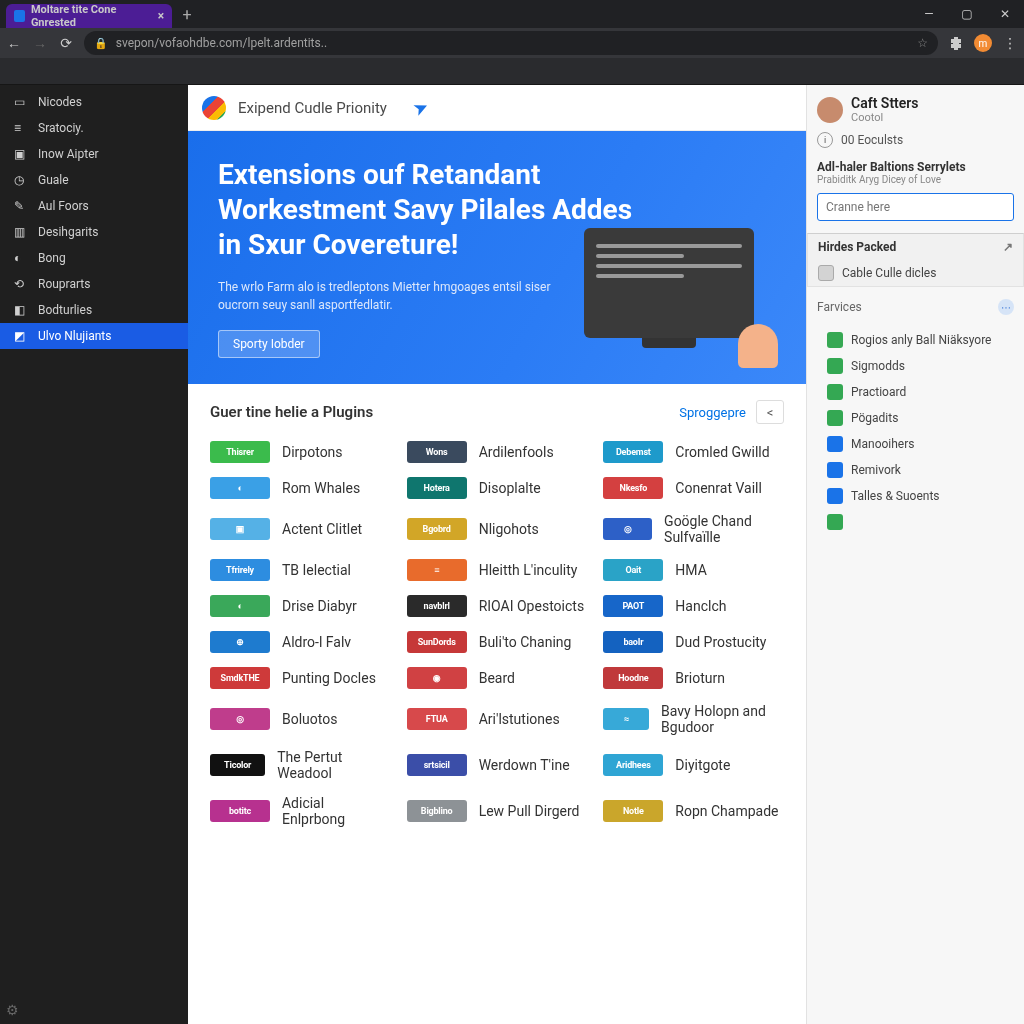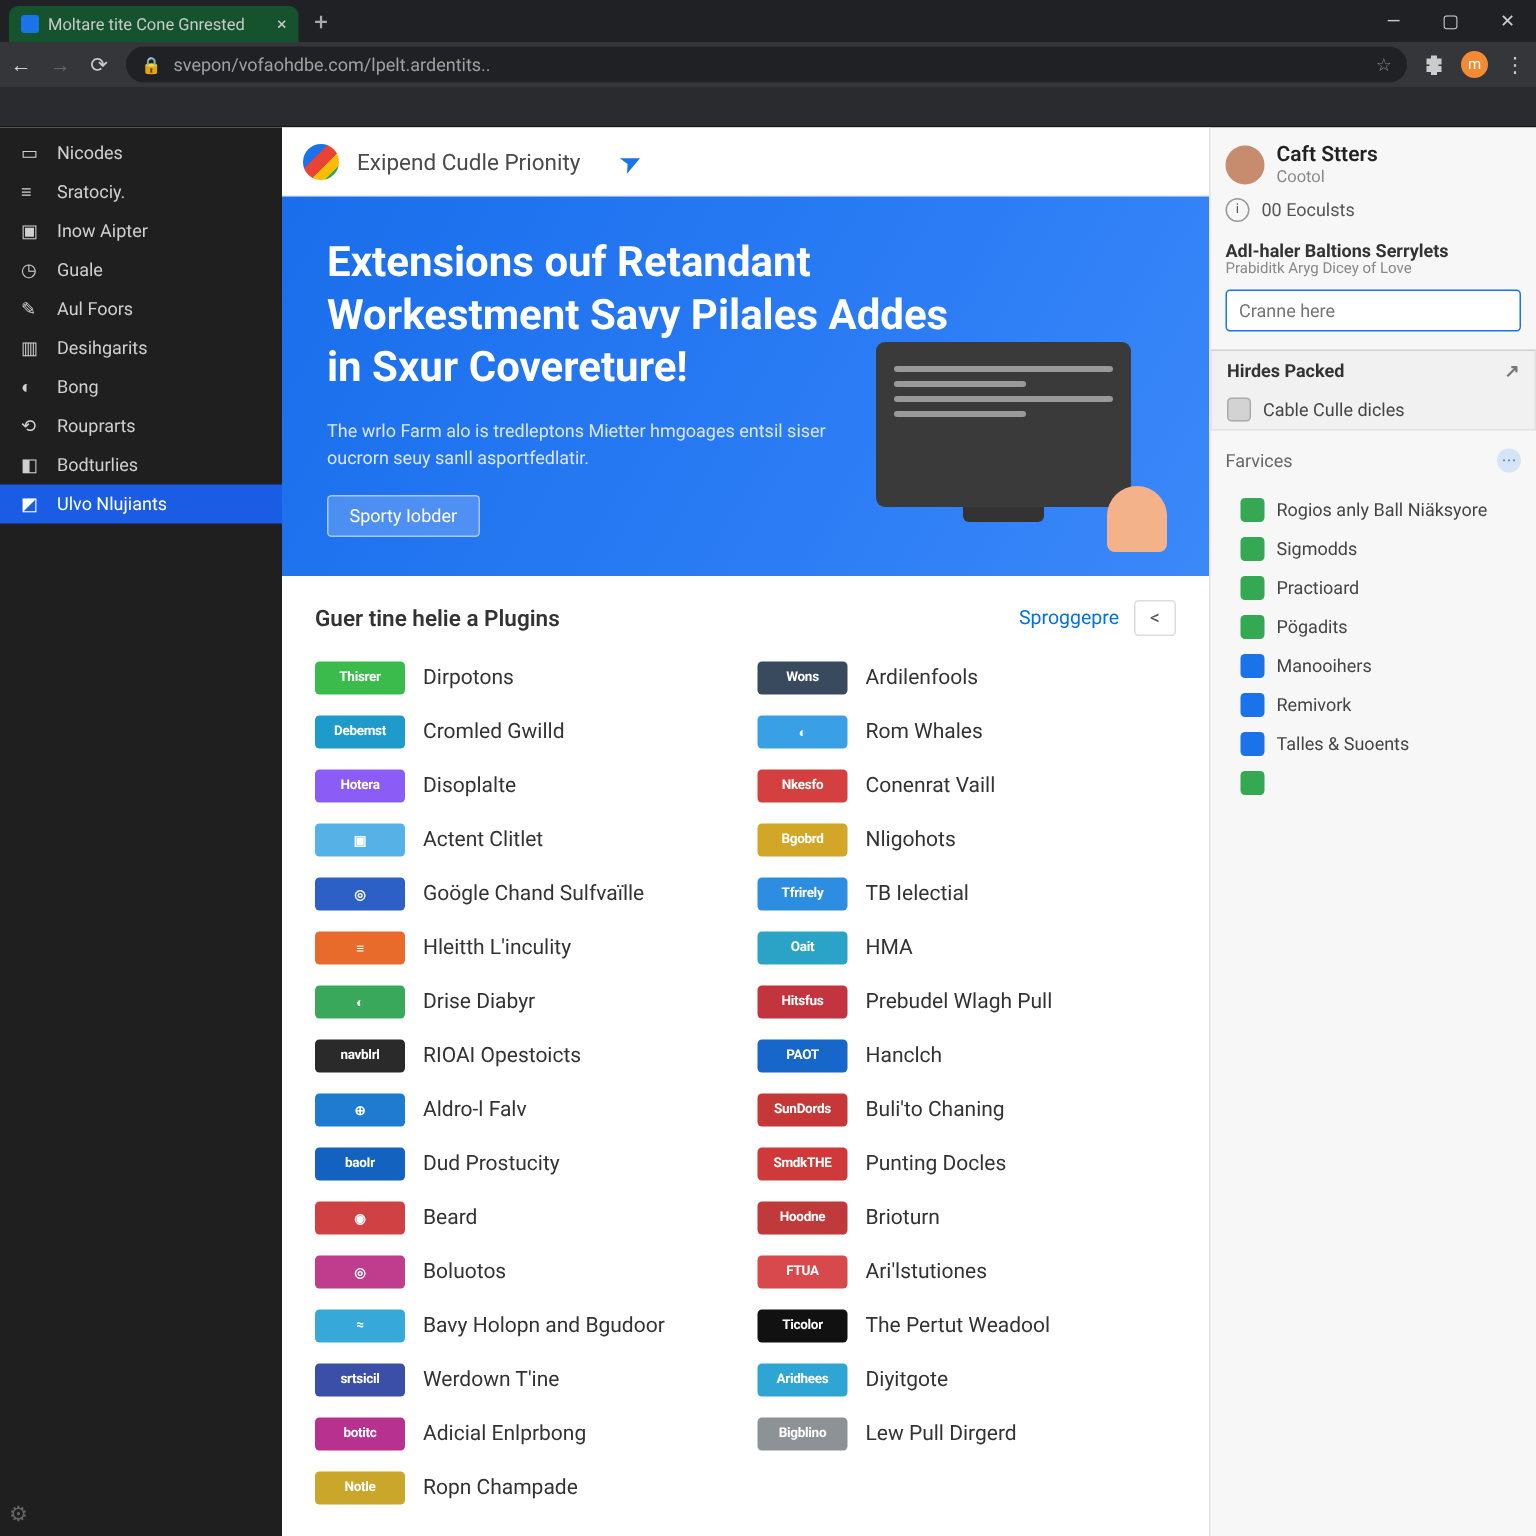--- a/index.html
+++ b/index.html
@@ -1,19 +1,19 @@
 <!DOCTYPE html>
 <html><head>
 <meta charset="utf-8">
 <style>
 * { margin: 0; padding: 0; box-sizing: border-box; font-family: -apple-system, BlinkMacSystemFont, "Segoe UI", Roboto, Arial, sans-serif; }
 body { background: #202124; width: 1024px; height: 1024px; overflow: hidden; color: #e8eaed; }
 
 .titlebar { height: 28px; background: #202124; display: flex; align-items: center; }
-.tab { background: #14532d; height: 24px; margin: 4px 0 0 6px; display: flex; align-items: center; padding: 0 8px; border-radius: 6px 6px 0 0; width: 193px; font-size: 11px; color: #c9c9c9; gap: 6px; }
+.tab { background: #4c1d95; height: 24px; margin: 4px 0 0 6px; display: flex; align-items: center; padding: 0 8px; border-radius: 6px 6px 0 0; width: 166px; font-size: 11px; color: #c9c9c9; gap: 6px; font-weight: bold; }
 .tab-favicon { width: 12px; height: 12px; background: #1a73e8; border-radius: 2px; }
 .tab-close { margin-left: auto; font-size: 12px; cursor: pointer; }
 .newtab { width: 18px; font-size: 16px; text-align: center; color: #aaa; cursor: pointer; margin-left: 6px; }
 .windowctl { margin-left: auto; display: flex; }
 .windowctl span { width: 38px; text-align: center; color: #ccc; font-size: 12px; }
 
 .addrbar { height: 30px; background: #35363a; display: flex; align-items: center; padding: 0 6px; gap: 10px; }
 .addrbar .navicon { width: 16px; color: #ccc; text-align: center; font-size: 14px; }
 .omnibox { flex: 1; background: #202124; border-radius: 14px; height: 24px; display: flex; align-items: center; padding: 0 10px; gap: 8px; color: #a0a0a0; font-size: 12px; }
 .omnibox .lock { font-size: 11px; }
@@ -56,21 +56,21 @@
 .monitor .line.sh { width: 60%; }
 .playbtn { position: absolute; right: 100px; top: 12px; width: 44px; height: 30px; background: #e52d27; border-radius: 7px; display: flex; align-items: center; justify-content: center; }
 .playbtn::after { content: ""; border: 7px solid transparent; border-left: 11px solid #fff; margin-left: 4px; }
 .hand { position: absolute; right: 6px; bottom: 0; width: 40px; height: 44px; background: #f4b28a; border-radius: 30px 30px 8px 8px; }
 
 .sectionhdr { display: flex; align-items: center; padding: 16px 22px 10px; color: #333; }
 .sectionhdr h2 { font-size: 15px; font-weight: 600; color: #333; }
 .sectionhdr .linkmore { margin-left: auto; color: #0072e5; font-size: 13px; cursor: pointer; }
 .sectionhdr .sharebtn { margin-left: 10px; width: 28px; height: 24px; border: 1px solid #ddd; border-radius: 3px; display: flex; align-items: center; justify-content: center; color: #555; font-size: 13px; cursor: pointer; }
 
-.grid { display: grid; grid-template-columns: 1fr 1fr; gap: 0 16px; padding: 0 22px 12px; }
+.grid { display: grid; grid-template-columns: 1fr 1fr 1fr; gap: 0 16px; padding: 0 22px 12px; }
 .plugin { display: flex; align-items: center; gap: 12px; padding: 7px 0; cursor: pointer; }
 .badge { width: 60px; height: 22px; border-radius: 3px; display: flex; align-items: center; justify-content: center; font-size: 9px; font-weight: 700; color: #fff; text-transform: none; letter-spacing: -0.2px; overflow: hidden; }
 .plugin .name { font-size: 14px; color: #333; }
 
 .right { width: 218px; background: #f7f7f7; border-left: 1px solid #e2e2e2; padding: 10px 10px; font-size: 12px; color: #333; display: flex; flex-direction: column; gap: 8px; }
 .userrow { display: flex; align-items: center; gap: 8px; }
 .userrow .av { width: 26px; height: 26px; border-radius: 50%; background: #c78b6d; }
 .userrow .uname { font-size: 14px; font-weight: 600; color: #222; }
 .userrow .urole { font-size: 11px; color: #888; }
 .statrow { display: flex; align-items: center; gap: 8px; color: #555; }
@@ -213,21 +213,21 @@
         </div>
         <div class="plugin">
           <span class="badge" style="background:#1e9acb">Debemst</span>
           <span class="name">Cromled Gwilld</span>
         </div>
         <div class="plugin">
           <span class="badge" style="background:#3aa0e6">◐</span>
           <span class="name">Rom Whales</span>
         </div>
         <div class="plugin">
-          <span class="badge" style="background:#8b5cf6">Hotera</span>
+          <span class="badge" style="background:#0f766e">Hotera</span>
           <span class="name">Disoplalte</span>
         </div>
         <div class="plugin">
           <span class="badge" style="background:#d44040">Nkesfo</span>
           <span class="name">Conenrat Vaill</span>
         </div>
         <div class="plugin">
           <span class="badge" style="background:#55b1e6">▣</span>
           <span class="name">Actent Clitlet</span>
         </div>
@@ -247,24 +247,20 @@
           <span class="badge" style="background:#e86b2c">≡</span>
           <span class="name">Hleitth L'inculity</span>
         </div>
         <div class="plugin">
           <span class="badge" style="background:#2aa3c7">Oait</span>
           <span class="name">HMA</span>
         </div>
         <div class="plugin">
           <span class="badge" style="background:#3aa85a">◐</span>
           <span class="name">Drise Diabyr</span>
-        </div>
-        <div class="plugin">
-          <span class="badge" style="background:#c2343e">Hitsfus</span>
-          <span class="name">Prebudel Wlagh Pull</span>
         </div>
         <div class="plugin">
           <span class="badge" style="background:#2a2a2a">navblrl</span>
           <span class="name">RIOAI Opestoicts</span>
         </div>
         <div class="plugin">
           <span class="badge" style="background:#1766c9">PAOT</span>
           <span class="name">Hanclch</span>
         </div>
         <div class="plugin">

